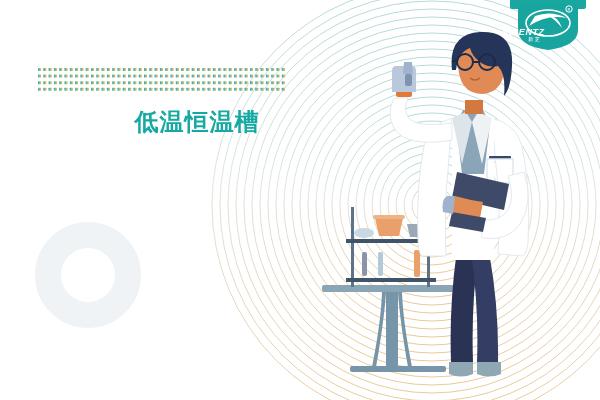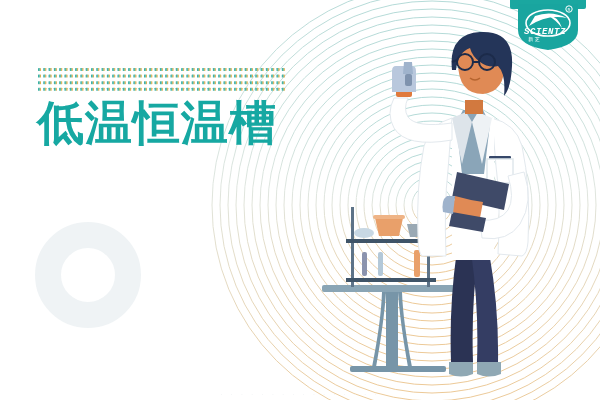--- a/index.html
+++ b/index.html
@@ -44,25 +44,26 @@
   
   .headline{
     position:absolute;
     left:37px;top:100px;
     width:320px;
   }
   .headline .line{
     display:block;
     font-family:"DejaVu Sans","Liberation Sans",sans-serif;
     font-weight:bold;
-    font-size:47px;
+    font-size:24px;
     line-height:45px;
     letter-spacing:1px;
     color:#16a8a2;
     white-space:nowrap;
+    text-align:center;
   }
 
   
   .logo{
     position:absolute;
     right:6px;top:0;
     width:92px;height:52px;
   }
   .logo-bar{
     position:absolute;
@@ -73,22 +74,22 @@
   }
   .logo-shield{
     position:absolute;
     left:14px;top:4px;
     width:64px;height:46px;
   }
   .logo-text{
     position:absolute;
     left:0;top:27px;
     width:64px;
-    text-align:right;
-    font-family:Liberation Mono, monospace;
+    text-align:left;
+    font-family:Liberation Sans, sans-serif;
     font-weight:bold;
     font-style:italic;
     font-size:9px;
     letter-spacing:.6px;
     color:#ffffff;
     line-height:10px;
   }
   .logo-sub{
     position:absolute;
     left:0;top:36px;

